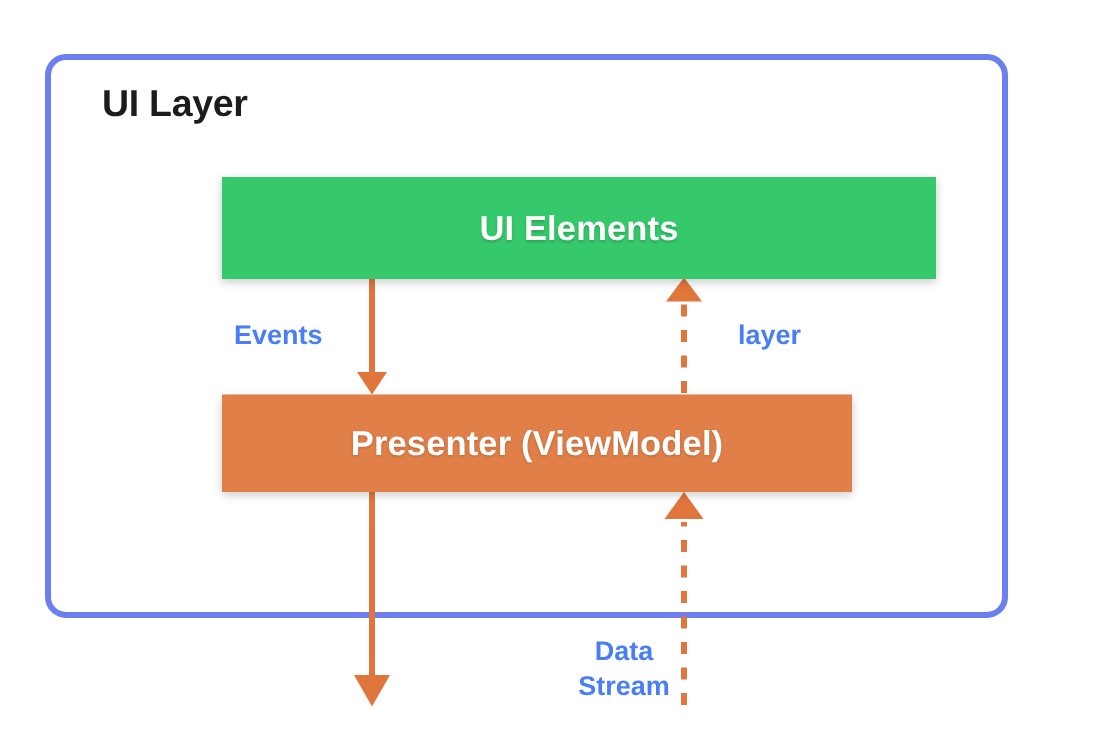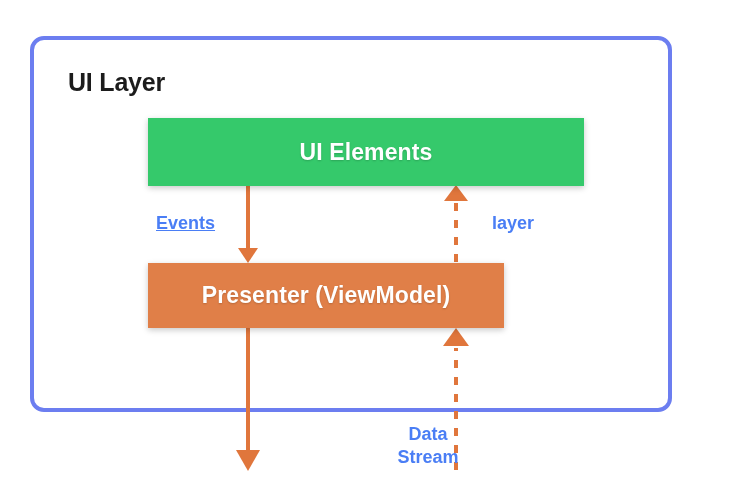--- a/index.html
+++ b/index.html
@@ -26,21 +26,21 @@
     width: 642px;
     height: 376px;
     box-sizing: border-box;
     border: 4px solid var(--layer-border, #6c7ef0);
     border-radius: 14px;
     background: #ffffff;
   }
   #layer-title {
     position: absolute;
     left: 68px;
-    top: 68px;
+    top: 55px;
     font-size: 25px;
     font-weight: bold;
     color: #1c1c1c;
     letter-spacing: -0.2px;
     white-space: nowrap;
   }
 
   
   .block {
     position: absolute;
@@ -51,27 +51,27 @@
     font-size: 23px;
     font-weight: bold;
     letter-spacing: 0.1px;
     box-shadow: 0 2px 6px rgba(0,0,0,0.22);
     text-shadow: 0 1px 2px rgba(0,0,0,0.18);
     white-space: nowrap;
   }
   #block-ui-elements {
     left: 148px;
     top: 118px;
-    width: 436px;
+    width: 476px;
     height: 68px;
   }
   #block-presenter {
     left: 148px;
     top: 263px;
-    width: 356px;
+    width: 420px;
     height: 65px;
     text-align: right;
   }
 
   
   #arrows {
     position: absolute;
     left: 0;
     top: 0;
     width: 729px;
@@ -84,21 +84,21 @@
     position: absolute;
     color: #4a7ef5;
     font-size: 18px;
     font-weight: bold;
     line-height: 23px;
     white-space: pre-line;
   }
   #label-events      { left: 156px; top: 212px; }
   #label-flow        { left: 492px; top: 212px; }
   #label-invoke      { left: 73px;  top: 423px; text-align: left; }
-  #label-data-stream { left: 384px; top: 423px; text-align: center; width: 88px; }
+  #label-data-stream { left: 372px; top: 423px; text-align: center; width: 88px; }
 </style>
 </head>
 <body>
 
 <div id="stage" style="background: rgb(255, 255, 255);">
 
   <div id="layer-box" style="border-color: rgb(108, 126, 240);"></div>
 
   <div id="layer-title" style="color: rgb(28, 28, 28);">UI Layer</div>
 
@@ -130,21 +130,21 @@
     <g>
       <line x1="456" y1="470" x2="456" y2="348" stroke="#e0763c" stroke-width="4" stroke-dasharray="8 9"></line>
       <path d="M 443 346 L 469 346 L 456 328 Z" fill="#e0763c"></path>
     </g>
   </svg>
 
   <div class="block" id="block-ui-elements" style="background: rgb(53, 201, 107);">UI Elements</div>
 
   <div class="block" id="block-presenter" style="background: rgb(224, 127, 72);">Presenter (ViewModel)</div>
 
-  <div class="flow-label" id="label-events" style="color: rgb(74, 126, 245); text-decoration: underline;">Events</div>
+  <div class="flow-label" id="label-events" style="color: rgb(74, 126, 245);">Events</div>
 
   <div class="flow-label" id="label-flow" style="color: rgb(74, 126, 245);">layer</div>
 
 
   <div class="flow-label" id="label-data-stream" style="color: rgb(74, 126, 245);">Data
 Stream</div>
 
 </div>
 
 </body></html>

